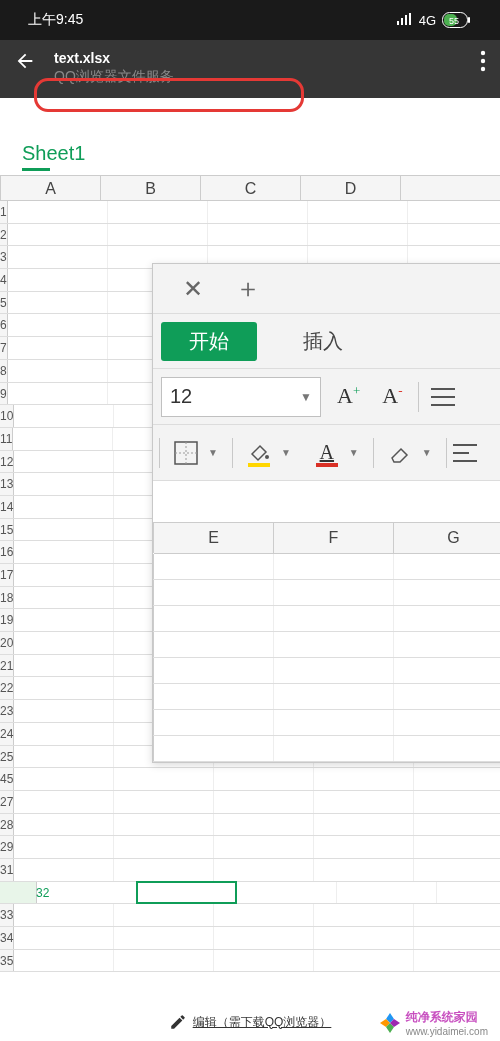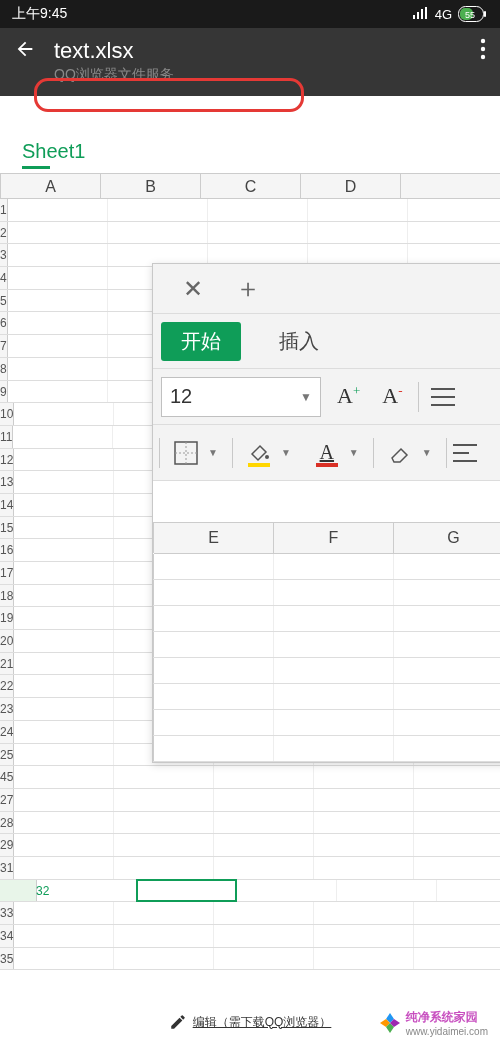--- a/index.html
+++ b/index.html
@@ -1,28 +1,28 @@
 <!DOCTYPE html>
 <html><head>
 <meta charset="utf-8">
 <style>
 * { margin:0; padding:0; box-sizing:border-box; }
 body { font-family:-apple-system,'Segoe UI',sans-serif; width:500px; height:1041px; background:#fff; position:relative; overflow:hidden; }
 
 
-.statusbar { height:28px; background:#1a1a1a; color:#fff; display:flex; justify-content:space-between; align-items:center; padding:0 12px; font-size:14px; }
+.statusbar { height:40px; background:#1a1a1a; color:#fff; display:flex; justify-content:space-between; align-items:center; padding:0 28px; font-size:14px; }
 .statusbar .right { display:flex; gap:6px; align-items:center; font-size:13px; }
 .batt { display:inline-flex; align-items:flex-start; }
 .batt svg { display:block; }
 
 
 .header { background:#363636; color:#fff; padding:10px 14px 12px; display:flex; align-items:flex-start; gap:18px; position:relative; }
 .header .back svg { display:block; }
 .header .titlewrap { flex:1; }
-.header .title { font-size:22px; font-weight:400; margin-bottom:2px; }
+.header .title { font-size:14px; font-weight:700; margin-bottom:2px; }
 .header .subtitle { font-size:14px; color:#888; }
 .header .menu svg { display:block; }
 
 
 .annotation { position:absolute; border:3px solid #e53935; border-radius:14px; pointer-events:none; z-index:20; }
 
 
 .sheetrow { display:flex; gap:18px; padding:16px 22px 10px;margin-top:28px; }
 .sheettab { color:#0f9d58; font-size:20px; font-weight:500; position:relative; }
 .sheettab-underline { position:absolute; bottom:-6px; left:0; width:28px; height:3px; background:#0f9d58; }
@@ -44,21 +44,21 @@
 
 .bottombar { position:absolute; bottom:10px; left:0; right:0; text-align:center; font-size:12px; color:#333; display:flex; justify-content:center; align-items:center; gap:6px;text-decoration:underline; }
 .bottombar svg { display:inline-block; vertical-align:middle; }
 
 
 .overlay { position:absolute; top:263px; left:152px; width:360px; background:#f3f3f3; border:1px solid #c8c8c8; box-shadow:0 2px 8px rgba(0,0,0,.15); z-index:10; }
 .ov-tabrow { display:flex; align-items:center; height:50px; padding:0 10px; border-bottom:1px solid #dcdcdc; }
 .ov-close { width:60px; display:flex; justify-content:center; align-items:center; font-size:24px; color:#666; }
 .ov-plus { width:50px; display:flex; justify-content:center; align-items:center; font-size:26px; color:#666; font-weight:300; }
 .ov-ribtabs { display:flex; align-items:center; height:54px; padding:0 8px; gap:18px; }
-.ov-ribtab { font-size:20px; color:#444; padding:6px 20px; }
+.ov-ribtab { font-size:20px; color:#444; padding:6px 28px; }
 .ov-ribtab.active { background:#0f9d58; color:#fff; border-radius:3px; }
 .ov-toolrow { display:flex; align-items:center; height:56px; padding:0 8px; border-top:1px solid #dcdcdc; gap:10px; }
 .ov-fontsize { display:flex; align-items:center; border:1px solid #c0c0c0; background:#fff; height:40px; width:160px; padding:0 8px; justify-content:space-between; color:#333; font-size:20px; }
 .ov-fontsize .caret { font-size:12px; color:#777; }
 .ov-ab { font-family:serif; font-size:22px; color:#333; padding:0 6px; }
 .ov-ab sup { font-size:13px; vertical-align:super; }
 .ov-ab.plus sup { color:#0f9d58; }
 .ov-ab.minus sup { color:#d93025; }
 .ov-sep { width:1px; height:30px; background:#c8c8c8; }
 .ov-fmtrow { display:flex; align-items:center; height:56px; padding:0 6px; border-top:1px solid #dcdcdc; gap:4px; background:#f3f3f3; }

